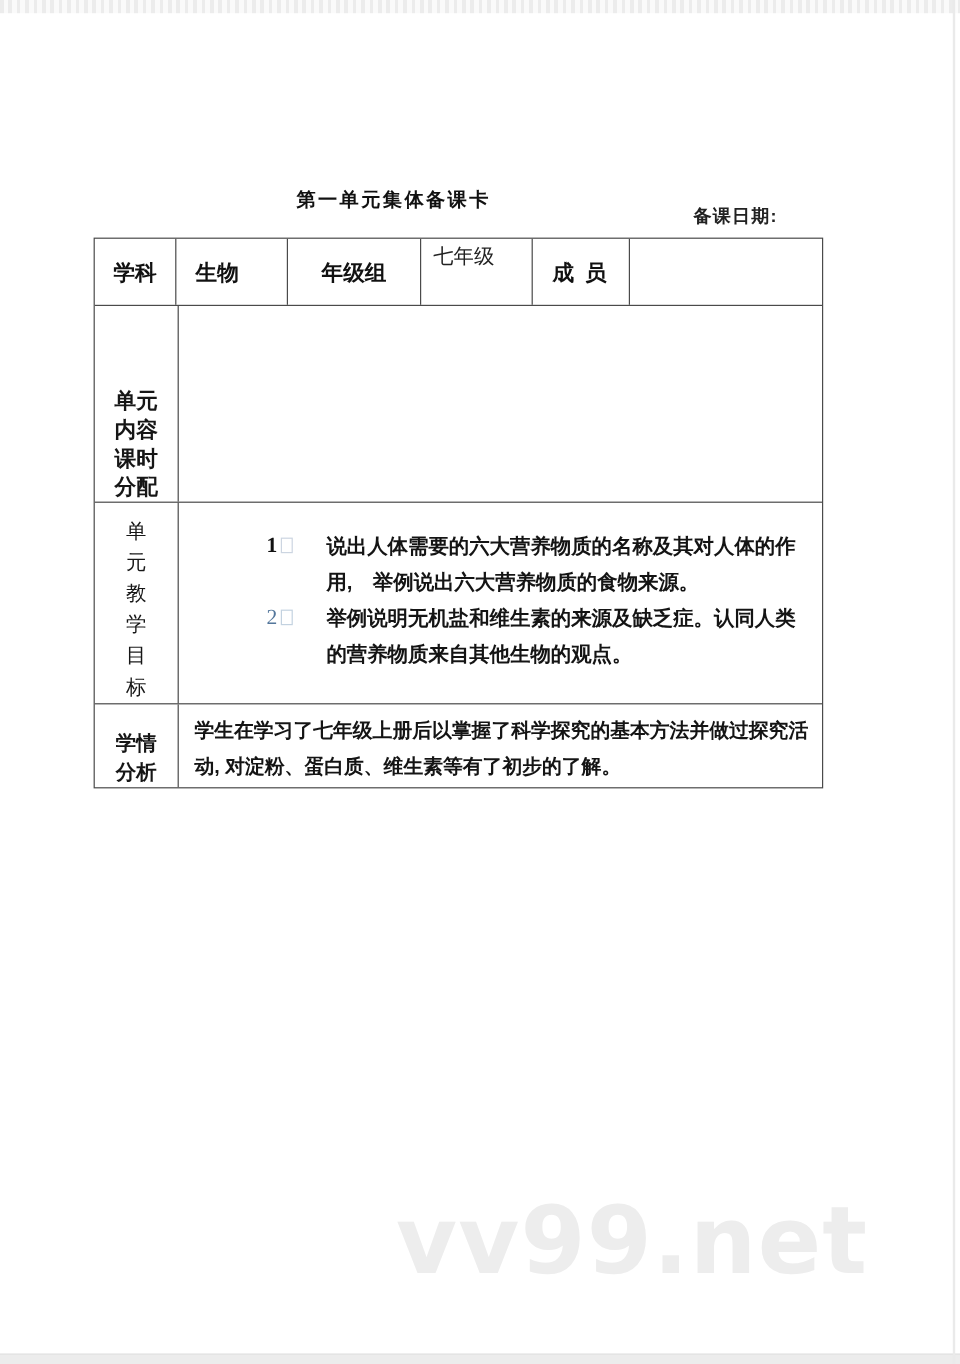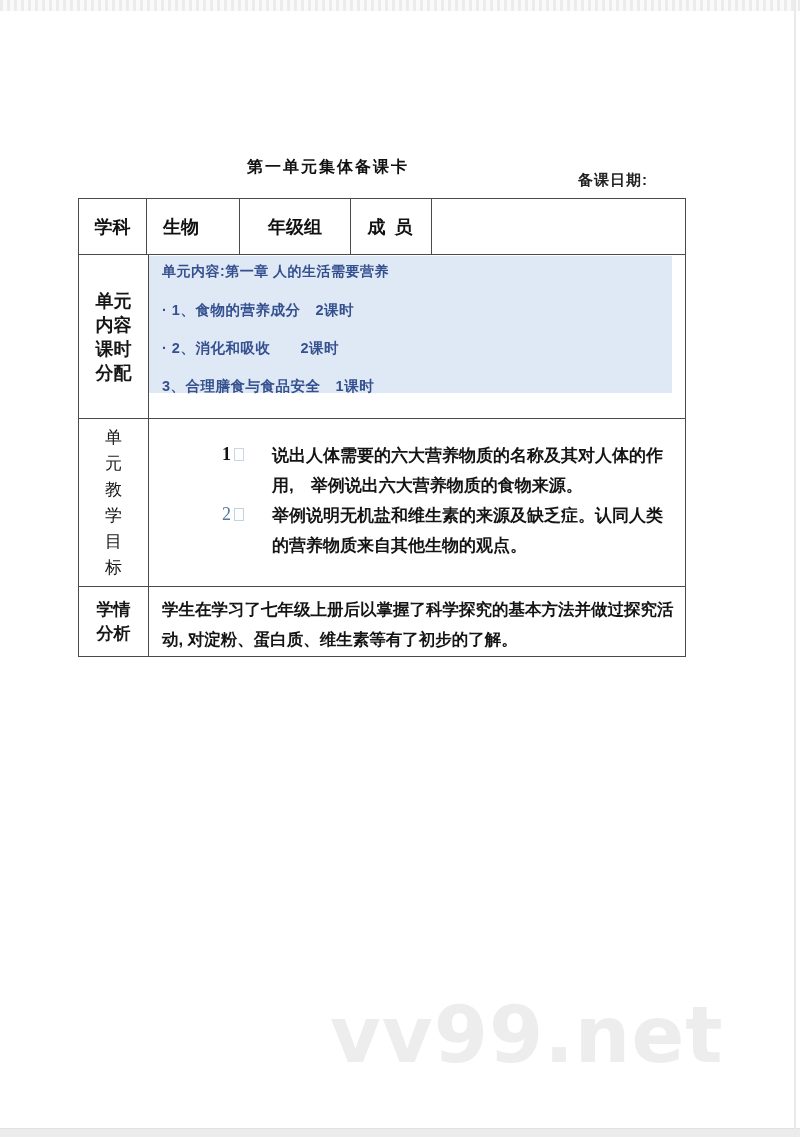--- a/index.html
+++ b/index.html
@@ -30,21 +30,21 @@
   .hcell:first-child { border-left:none; }
   .c-subj  { width:67px; }
   .c-subjv { width:93px; justify-content:flex-start; padding-left:16px; }
   .c-grade { width:111px; }
   .c-gradev{ width:93px; align-items:flex-start; justify-content:flex-start; padding:3px 0 0 10px;
     font-weight:400; font-size:17px; color:#222; }
   .c-memb  { width:81px; letter-spacing:2px; }
   .c-membv { flex:1; }
 
   
-  .lblcell { width:70px; border-right:1px solid #4a4a4a; display:flex; align-items:center;
+  .lblcell { width:70px; border-right:1px solid #4a4a4a; display:flex; align-items:flex-end;
     justify-content:center; flex-shrink:0; }
   .content { flex:1; min-width:0; }
   .vl { text-align:center; word-break:break-all; line-break:anywhere; color:#161616; }
 
   .r-alloc { height:164px; }
   .vl-alloc { width:40px; font-size:18px; font-weight:700; line-height:24px; }
   .blue-box { margin:1px 13px 0 0; height:137px; background:#dfe9f6; padding:5px 10px 0 13px;
     color:#35508f; }
   .bb-title { font-size:14px; font-weight:700; line-height:21px; letter-spacing:0.5px; }
   .bb-item  { font-size:14.5px; font-weight:700; margin-top:18px; line-height:20px; letter-spacing:0.5px; }
@@ -90,35 +90,28 @@
 
   <div class="doc-title">第一单元集体备课卡</div>
   <div class="date-label">备课日期:</div>
 
   <div class="doc-table">
 
     <div class="t-row hrow">
       <div class="hcell c-subj">学科</div>
       <div class="hcell c-subjv">生物</div>
       <div class="hcell c-grade">年级组</div>
+      <div class="hcell c-gradev">七年级</div>
       <div class="hcell c-memb">成 员</div>
       <div class="hcell c-membv"></div>
     </div>
 
     <div class="t-row r-alloc">
       <div class="lblcell">
         <span class="vl vl-alloc">单元内容课时分配</span>
-      </div>
-      <div class="content">
-        <div class="blue-box">
-          <div class="bb-title">单元内容:第一章 人的生活需要营养</div>
-          <div class="bb-item">· 1、食物的营养成分　2课时</div>
-          <div class="bb-item">· 2、消化和吸收　　2课时</div>
-          <div class="bb-item">3、合理膳食与食品安全　1课时</div>
-        </div>
       </div>
     </div>
 
 
     <div class="t-row r-obj">
       <div class="lblcell">
         <span class="vl vl-obj">单元教学目标</span>
       </div>
       <div class="content">
         <div class="obj-list">

